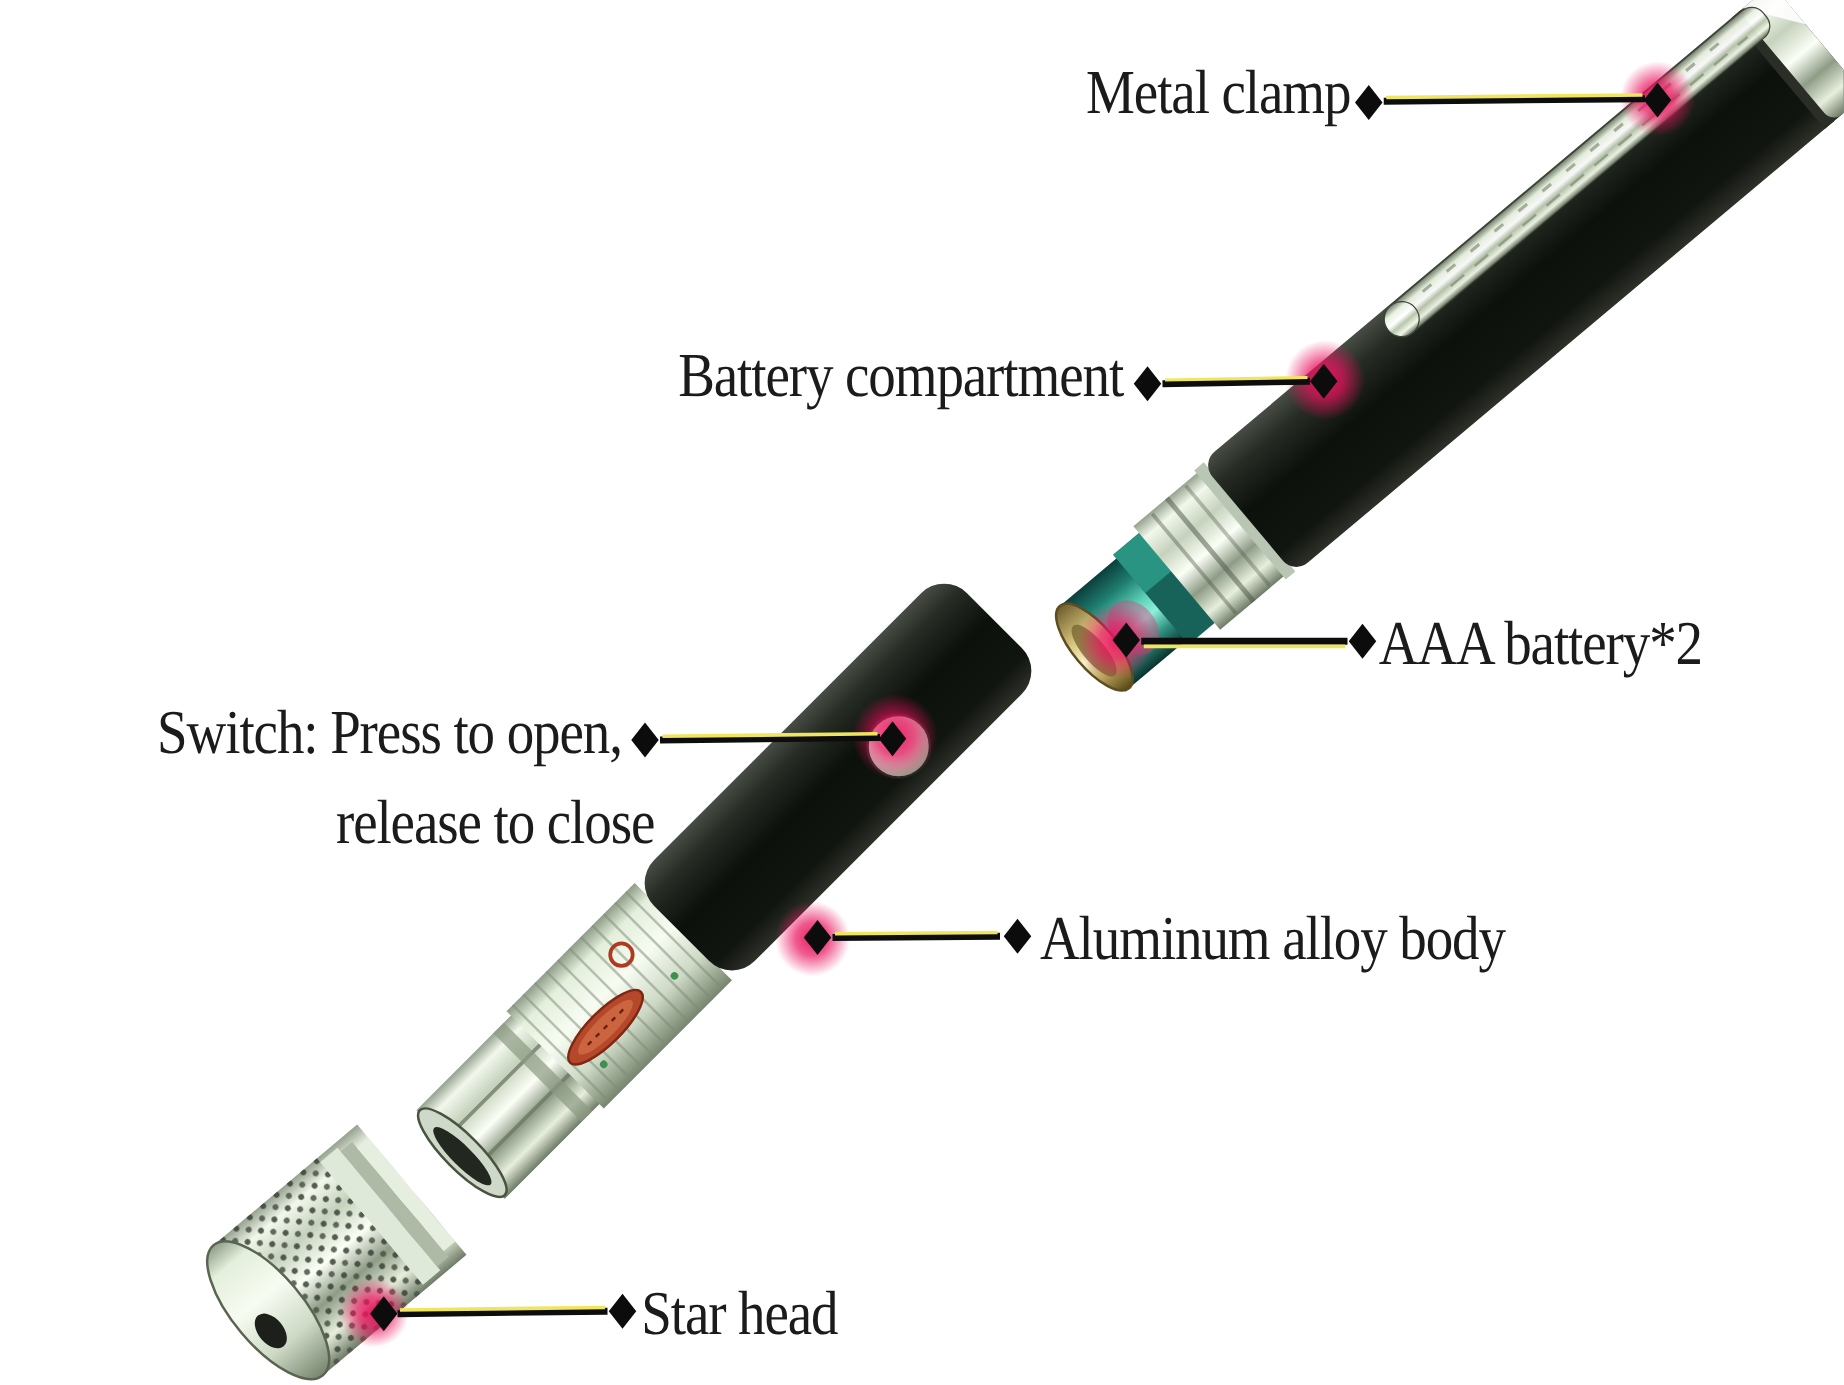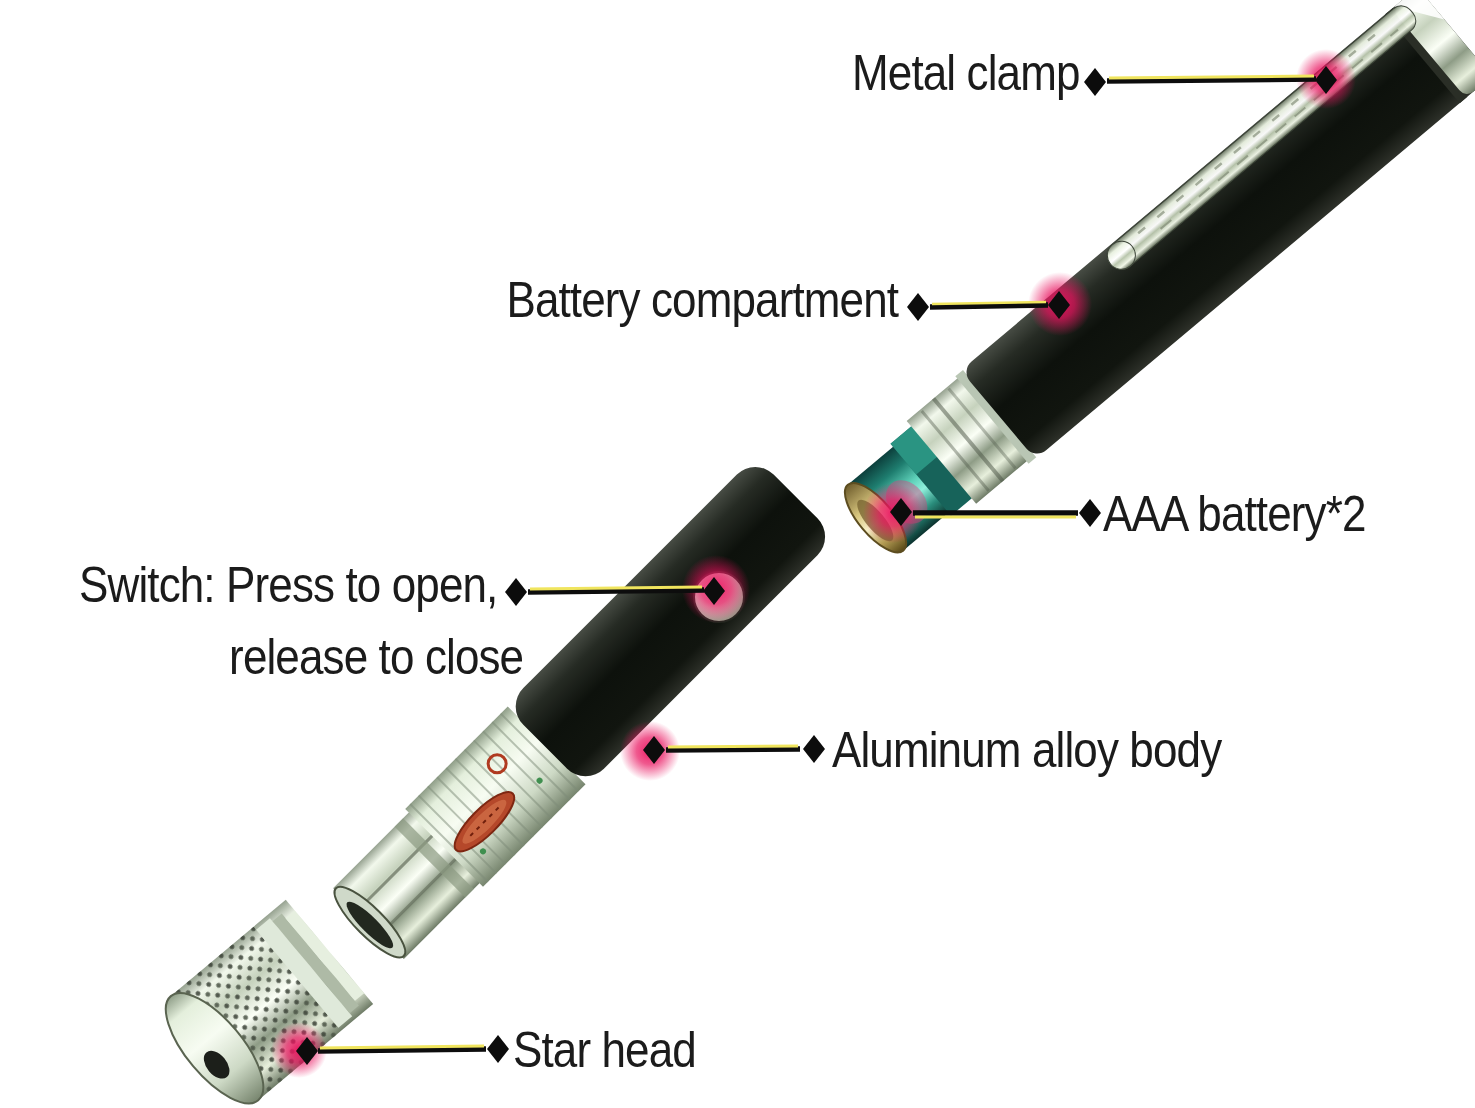--- a/index.html
+++ b/index.html
@@ -1,17 +1,17 @@
 <!DOCTYPE html>
 <html><head>
 <meta charset="utf-8">
 <style>
   html,body{margin:0;padding:0;background:#ffffff;}
   .stage{position:relative;width:1475px;height:1108px;background:#ffffff;overflow:hidden;
-         font-family:Liberation Sans, sans-serif;}
+         font-family:Liberation Serif, serif;}
   .stage svg{position:absolute;left:0;top:0;}
   .callout-label{position:absolute;font-size:50px;line-height:52px;font-weight:500;
          color:#1b1b1b;letter-spacing:-1px;white-space:nowrap;transform:scaleX(.88);}
   .anchor-right{transform-origin:100% 50%;text-align:right;}
   .anchor-left{transform-origin:0 50%;text-align:left;}
 </style>
 </head>
 <body>
 
 <div class="stage">

